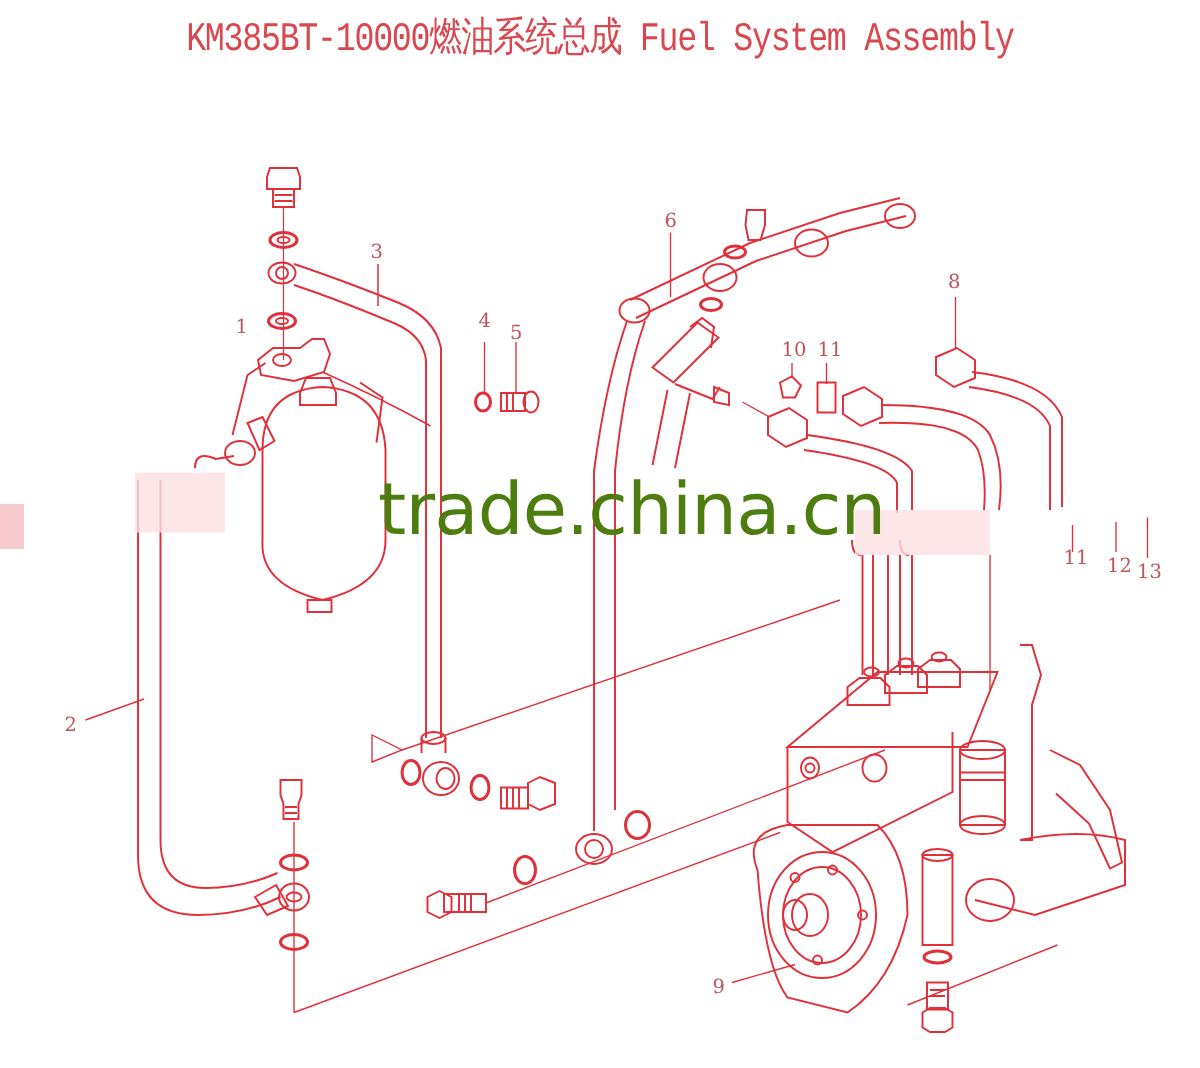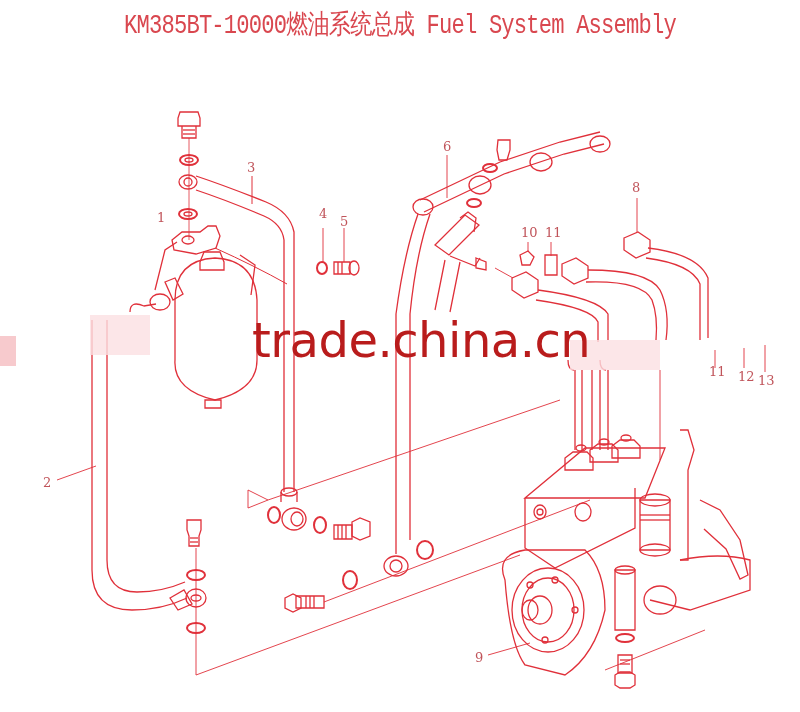--- a/index.html
+++ b/index.html
@@ -6,21 +6,21 @@
   body { width: 800px; height: 712px; position: relative; overflow: hidden; font-family: "DejaVu Serif", serif; }
   .title {
     position: absolute; left: 0; top: 6px; width: 800px; text-align: center;
     color: #d9474f; font-family: "Liberation Mono", "DejaVu Sans Mono", monospace;
     font-size: 27px; letter-spacing: -1px; transform: scaleX(0.82); transform-origin: center;
   }
   svg.diagram { position: absolute; left: 0; top: 0; }
   .callout { font-family: "DejaVu Serif", serif; font-size: 13px; fill: #c0545a; }
   .watermark {
     position: absolute; left: 252px; top: 312px; font-family: "DejaVu Sans", sans-serif;
-    font-size: 48px; color: #b91c1c; letter-spacing: -0.5px;
+    font-size: 48px; color: #4d7c0f; letter-spacing: -0.5px;
   }
 </style>
 </head>
 <body>
 
 <div class="title">KM385BT-10000燃油系统总成 Fuel System Assembly</div>
 
 <svg class="diagram" width="800" height="712" viewBox="0 0 800 712" fill="none" stroke="#e0303a" stroke-width="1.3">
 
   <g>

